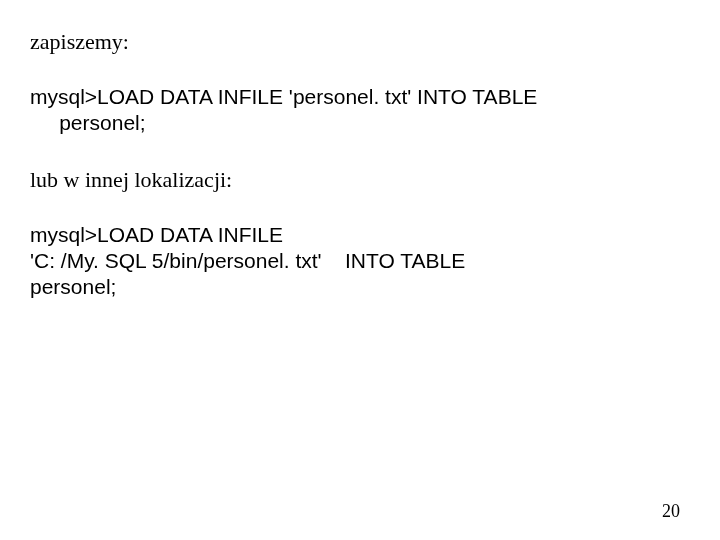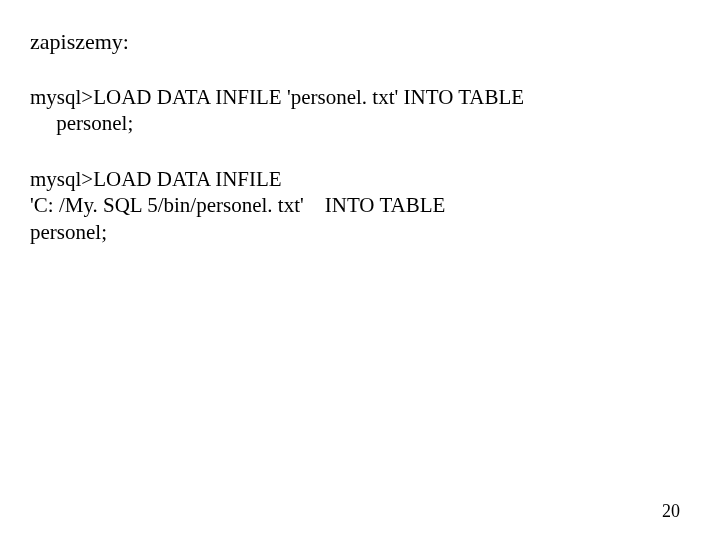--- a/index.html
+++ b/index.html
@@ -17,21 +17,21 @@
     width: 720px;
     height: 540px;
     position: relative;
   }
   .serif {
     font-family: "Times New Roman", Times, serif;
     font-size: 22px;
     line-height: 1.25;
   }
   .mono {
-    font-family: Liberation Serif, serif;
+    font-family: Liberation Sans, sans-serif;
     font-size: 21px;
     line-height: 1.25;
     white-space: pre;
   }
   .block { margin-bottom: 30px; }
   .block-tight { margin-bottom: 28px; }
   .pagenum {
     position: absolute;
     right: 40px;
     bottom: 18px;
@@ -43,20 +43,21 @@
 </head>
 <body>
 
 <div class="page">
 
   <div class="serif block-tight">zapiszemy:</div>
 
   <div class="mono block">mysql&gt;LOAD DATA INFILE 'personel. txt' INTO TABLE
      personel;</div>
 
+  <div class="serif block-tight">lub w innej lokalizacji:</div>
 
   <div class="mono block">mysql&gt;LOAD DATA INFILE
 'C: /My. SQL 5/bin/personel. txt'    INTO TABLE
 personel;</div>
 
 
 
   <div class="pagenum">20</div>
 </div>
 

